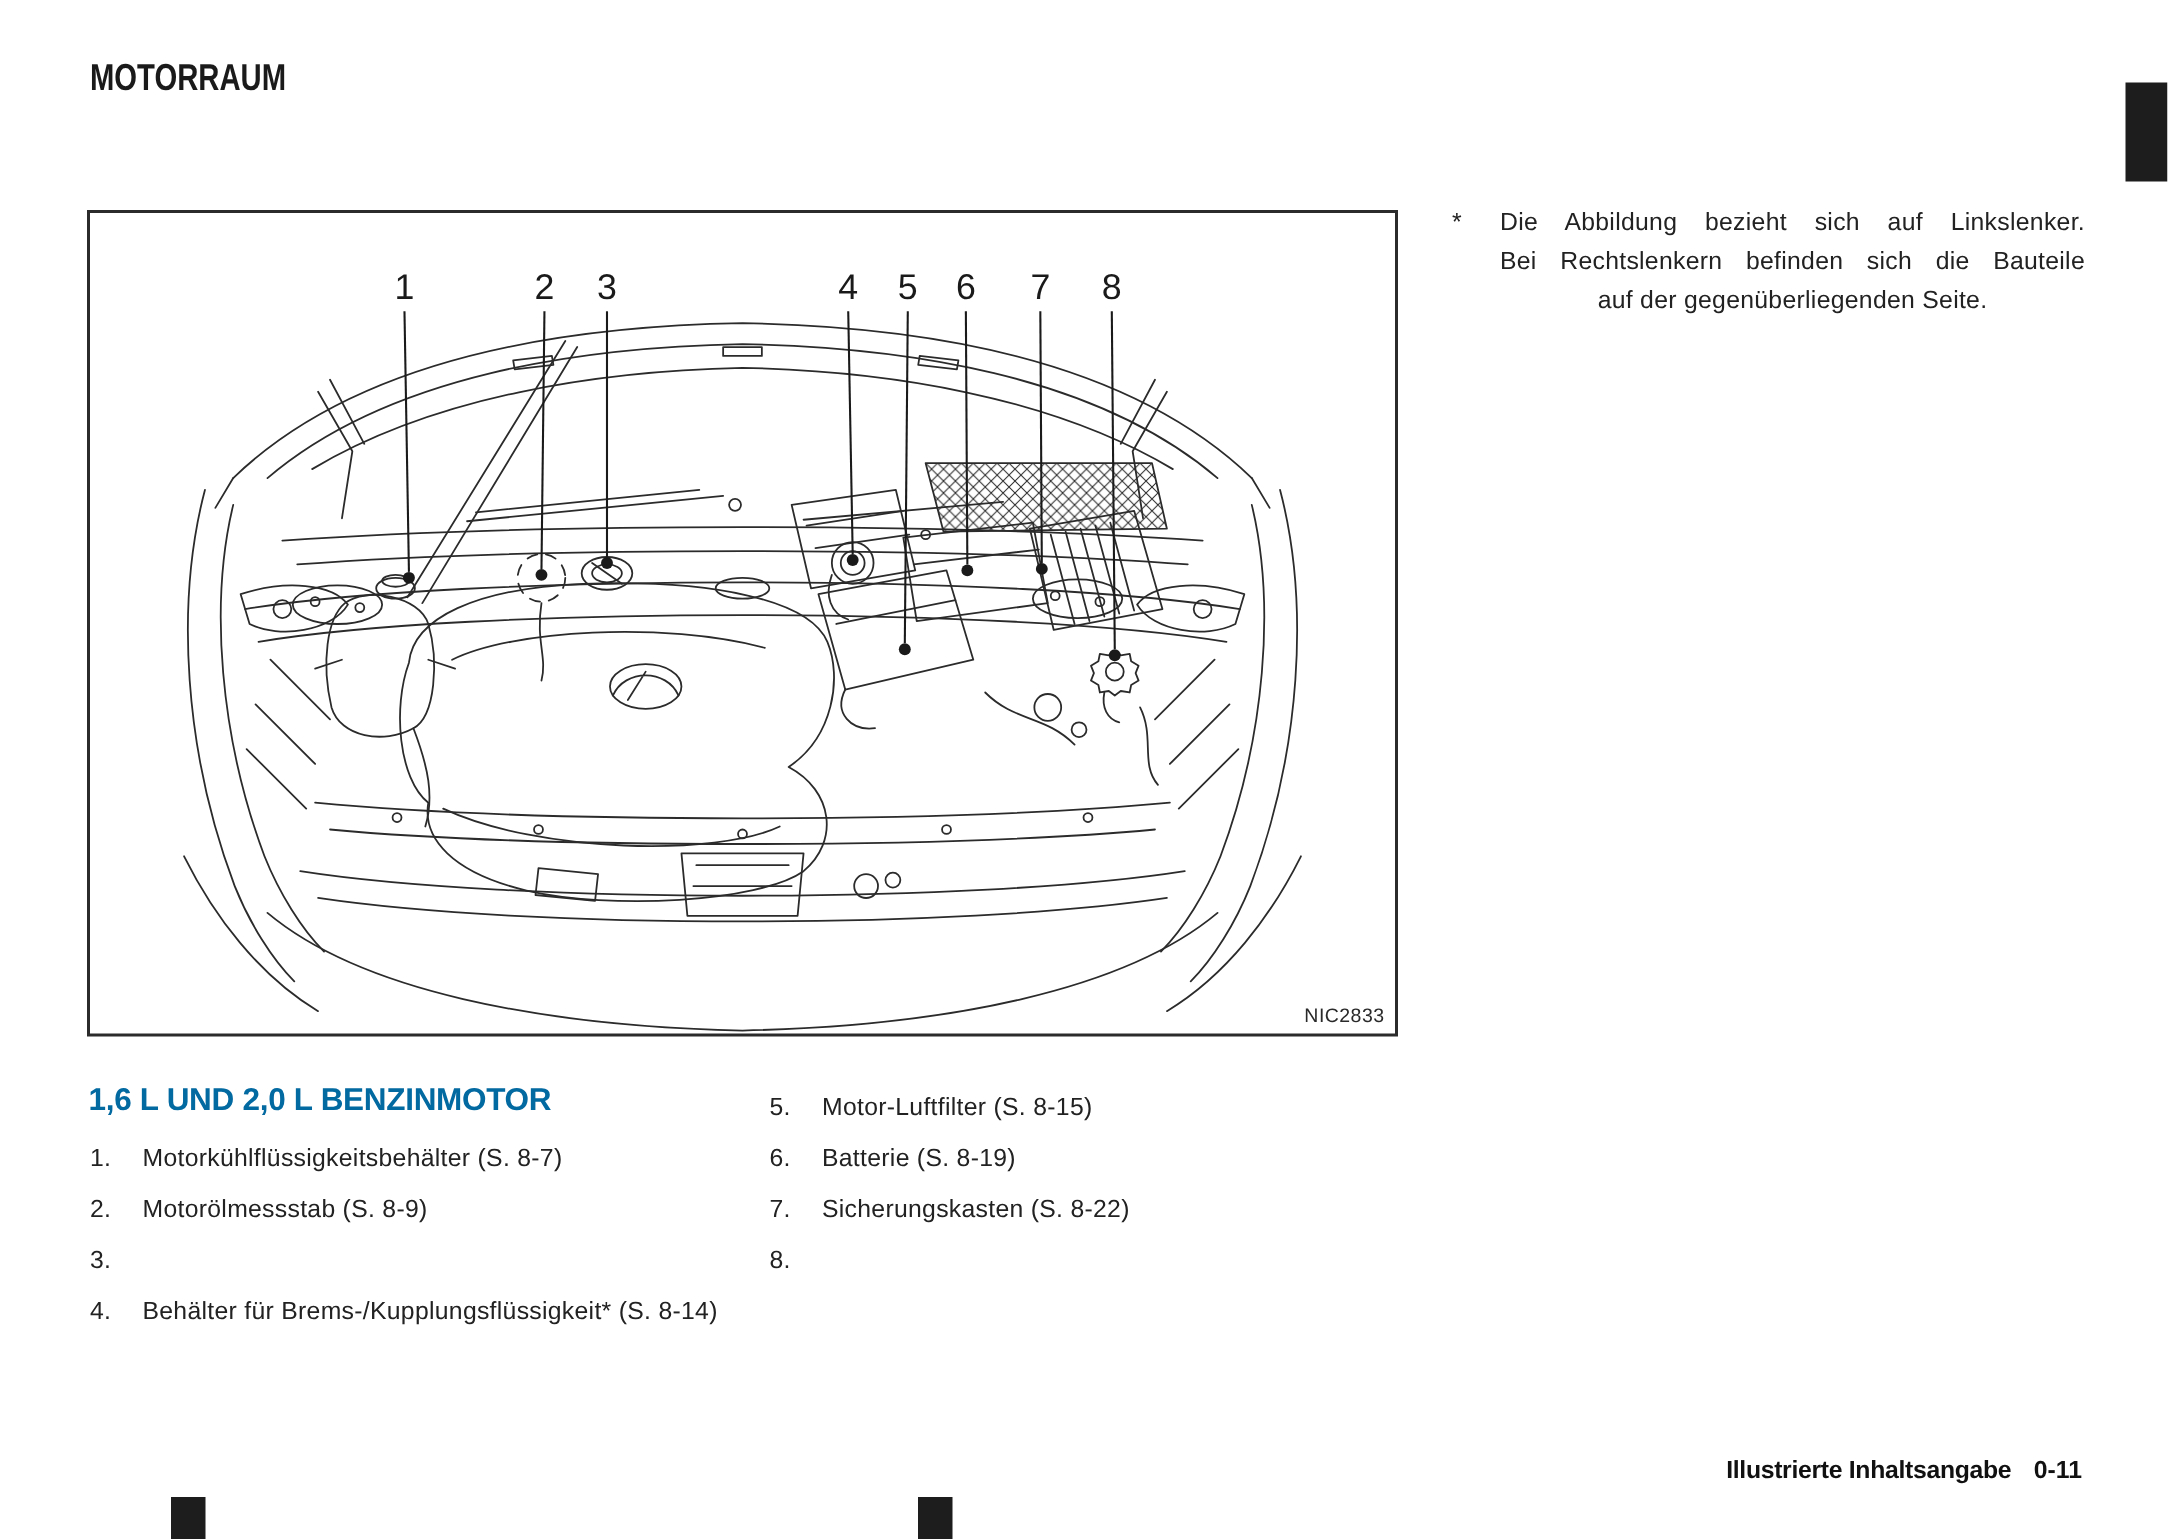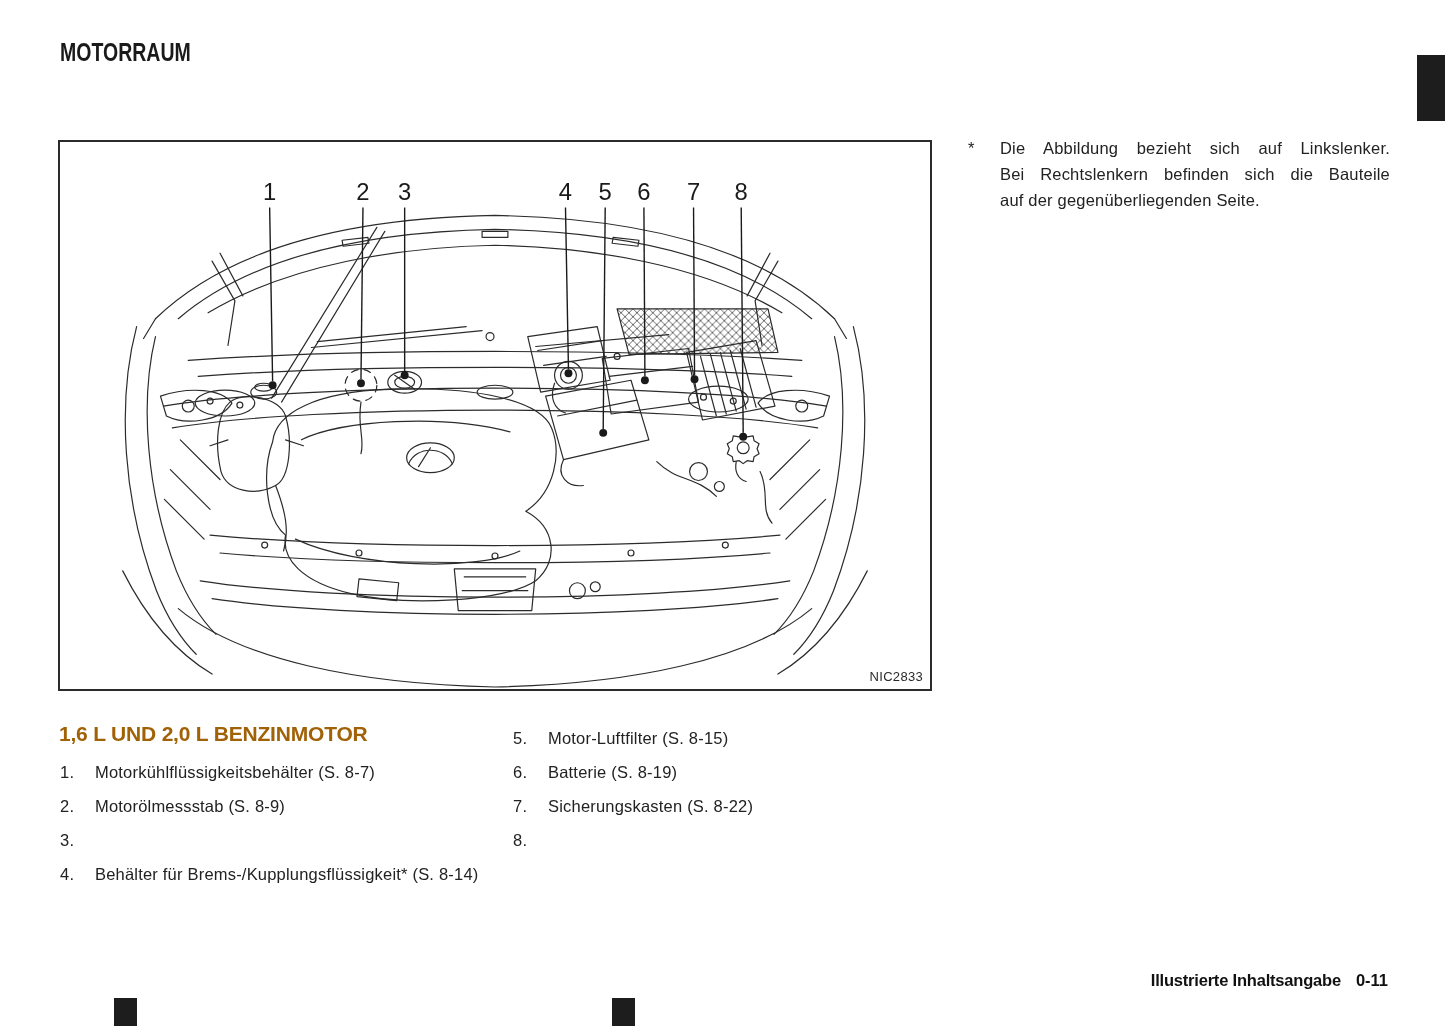--- a/index.html
+++ b/index.html
@@ -27,25 +27,25 @@
     position:absolute;right:7px;bottom:5px;font-size:13px;color:#2a2a2a;letter-spacing:.3px;text-align:right;
   }
   
   .note{
     position:absolute;left:968px;top:135px;width:422px;
     font-size:16.5px;line-height:26px;letter-spacing:.2px;color:#222;
   }
   .note .marker{position:absolute;left:0;top:0;}
   .note .note-lines{margin-left:32px;}
   .note .jline{text-align:justify;text-align-last:justify;}
-  .note .lline{text-align:left;}
+  .note .lline{text-align:center;}
   
   .legend-heading{
     position:absolute;left:59px;top:722px;
-    font-size:21px;font-weight:bold;letter-spacing:-.2px;color:#a16207;
+    font-size:21px;font-weight:bold;letter-spacing:-.2px;color:#0369a1;
   }
   .list{position:absolute;font-size:16.5px;line-height:24px;letter-spacing:.2px;color:#222;}
   .list-left{left:60px;top:760px;width:430px;}
   .list-right{left:513px;top:726px;width:380px;}
   .list .item{display:flex;margin-bottom:10px;}
   .list .num{width:35px;flex:0 0 35px;}
   .list-left .txt{width:385px;}
   .list-right .txt{width:332px;}
   
   .footer{

